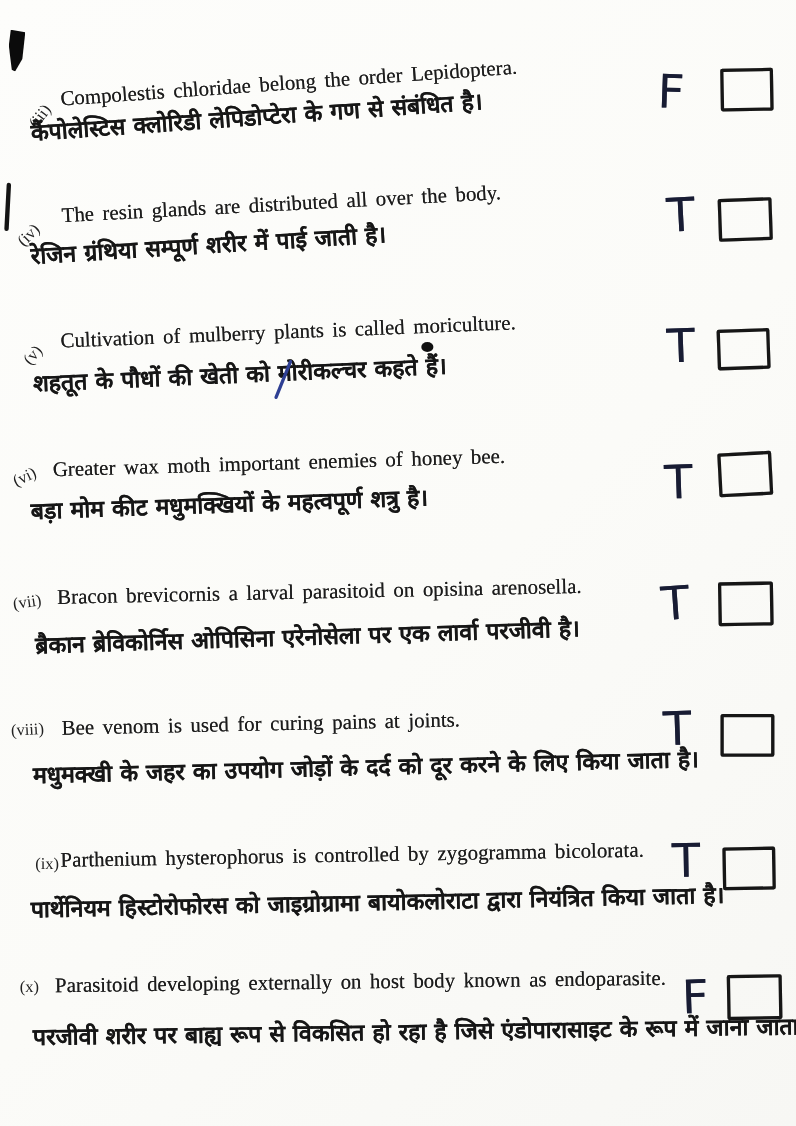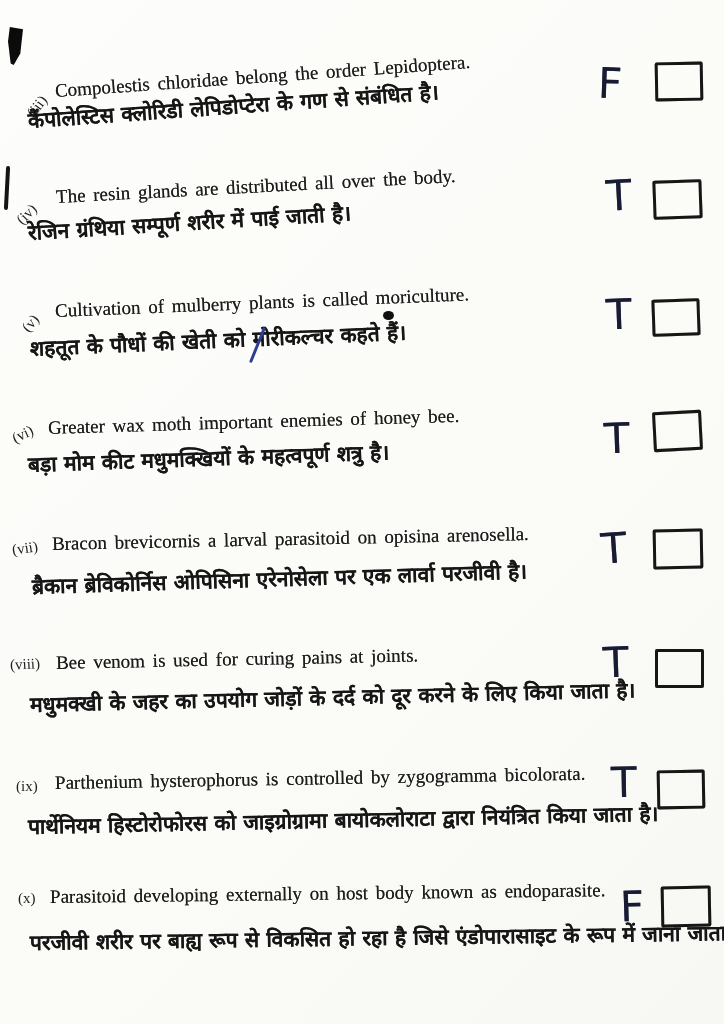--- a/index.html
+++ b/index.html
@@ -107,21 +107,21 @@
   <div class="hin" style="left:32px;top:572px;transform:rotate(-1.8deg);">ब्रैकान ब्रेविकोर्निस ओपिसिना एरेनोसेला पर एक लार्वा परजीवी है।</div>
   <span class="ans" style="left:601px;top:528px;transform:rotate(-4deg);">T</span>
   <span class="box" style="left:653px;top:529px;width:44px;height:34px;transform:rotate(-1deg);"></span>
 
   <span class="qlabel" style="left:10px;top:656px;transform:rotate(-3deg);">(viii)</span>
   <div class="eng" style="left:56px;top:652px;transform:rotate(-1.2deg);">Bee venom is used for curing pains at joints.</div>
   <div class="hin" style="left:30px;top:690px;transform:rotate(-1.4deg);">मधुमक्खी के जहर का उपयोग जोड़ों के दर्द को दूर करने के लिए किया जाता है।</div>
   <span class="ans" style="left:603px;top:642px;transform:rotate(-2deg);">T</span>
   <span class="box" style="left:655px;top:649px;width:43px;height:33px;"></span>
 
-  <span class="qlabel" style="left:16px;top:778px;">(ix)</span>
+  <span class="qlabel" style="left:32px;top:778px;">(ix)</span>
   <div class="eng" style="left:55px;top:772px;transform:rotate(-1deg);">Parthenium hysterophorus is controlled by zygogramma bicolorata.</div>
   <div class="hin" style="left:28px;top:812px;transform:rotate(-1.2deg);">पार्थेनियम हिस्टोरोफोरस को जाइग्रोग्रामा बायोकलोराटा द्वारा नियंत्रित किया जाता है।</div>
   <span class="ans" style="left:611px;top:762px;transform:rotate(-1deg);">T</span>
   <span class="box" style="left:657px;top:770px;width:42px;height:33px;transform:rotate(-1deg);"></span>
 
   <span class="qlabel" style="left:18px;top:890px;">(x)</span>
   <div class="eng" style="left:50px;top:886px;transform:rotate(-0.7deg);">Parasitoid developing externally on host body known as endoparasite.</div>
   <div class="hin" style="left:30px;top:928px;transform:rotate(-0.8deg);">परजीवी शरीर पर बाह्य रूप से विकसित हो रहा है जिसे एंडोपारासाइट के रूप में जाना जाता है।</div>
   <span class="ans" style="left:620px;top:886px;transform:rotate(-2deg);">F</span>
   <span class="box" style="left:661px;top:886px;width:44px;height:35px;transform:rotate(-1deg);"></span>

